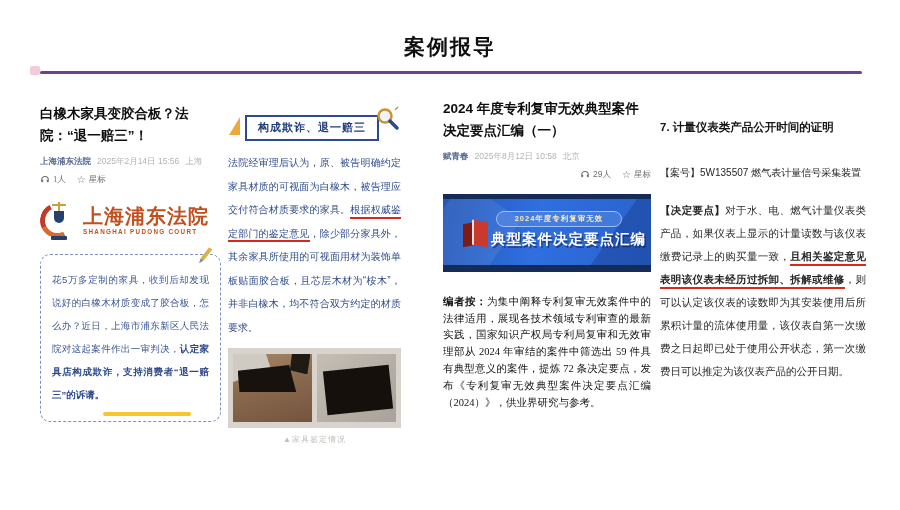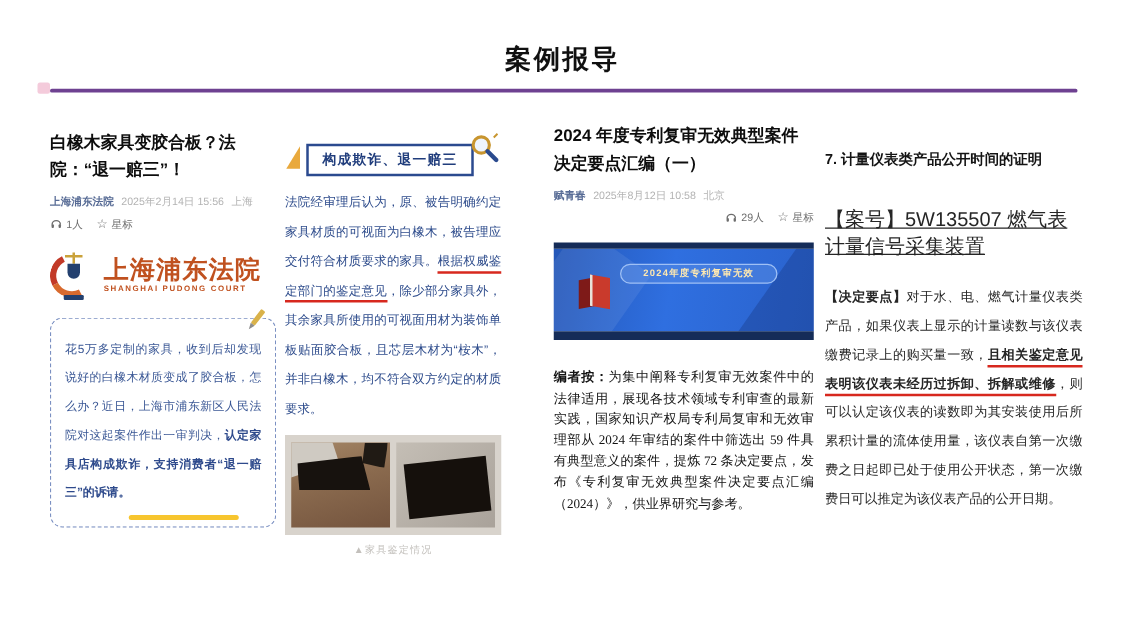--- a/index.html
+++ b/index.html
@@ -17,21 +17,21 @@
   .link{color:#576b95;font-weight:600;}
   .meta-gray{color:#b3b3b3;}
   .meta-row2{display:flex;align-items:center;gap:3px;font-size:8.5px;color:#6d6d6d;}
   .star-glyph{font-size:10px;color:#6d6d6d;margin-left:8px;}
   .art-title{font-size:13.5px;font-weight:700;line-height:1.62;color:#0d0d0d;}
   .red-underline{border-bottom:2.5px solid #d7281e;padding-bottom:1.5px;}
 
   
   .col1{position:absolute;left:40px;top:103px;width:181px;}
   .col1 .meta-row{margin-top:9px;}
-  .col1 .meta-row2{margin-top:6px;}
+  .col1 .meta-row2{margin-top:6px;font-family:Liberation Serif, serif;}
   .logo-row{margin-top:15px;display:flex;align-items:center;gap:5px;}
   .emblem{width:38px;height:40px;position:relative;flex:0 0 auto;}
   .emb-swoosh{position:absolute;left:0;bottom:3px;width:25px;height:25px;border-radius:50%;
               border:5px solid transparent;border-left-color:#c23a28;border-bottom-color:#d86a2e;
               transform:rotate(18deg);}
   .emb-pole{position:absolute;left:18px;top:1px;width:2px;height:9px;background:#caa23a;}
   .emb-arm{position:absolute;left:12px;top:3px;width:14px;height:2px;background:#caa23a;}
   .emb-shield{position:absolute;left:14px;top:10px;width:10px;height:12px;background:#23406f;border-radius:0 0 5px 5px;}
   .emb-base{position:absolute;left:11px;bottom:1px;width:16px;height:4px;background:#23406f;border-radius:1px;}
   .logo-text-cn{font-family:"Liberation Serif","DejaVu Serif",serif;font-size:20px;font-weight:700;
@@ -79,26 +79,26 @@
   .b-logo-back{position:absolute;left:0;top:2px;width:13px;height:23px;background:#7e1a18;transform:skewY(-10deg);}
   .b-logo-front{position:absolute;left:9px;top:0;width:14px;height:25px;background:#c93a2c;transform:skewY(10deg);
                 border-left:2px solid #e8e2d8;}
   .b-tag{position:absolute;left:53px;top:12px;width:124px;height:14px;border:1px solid #9fc0f5;border-radius:8px;
          background:rgba(120,165,240,.30);color:#ffe9b0;font-size:7.5px;font-weight:700;
          display:flex;align-items:center;justify-content:center;letter-spacing:1px;}
   .b-title{position:absolute;left:48px;top:31px;color:#fff;font-size:14.5px;font-weight:800;letter-spacing:1px;
            text-shadow:1.5px 1.5px 0 rgba(10,30,80,.55);white-space:nowrap;}
   .editor-para{margin-top:22px;font-family:"Liberation Serif","DejaVu Serif",serif;font-size:10.5px;
                line-height:16.8px;color:#141414;text-align:justify;}
-  .editor-label{font-weight:700;font-family:Liberation Sans, sans-serif;}
+  .editor-label{font-weight:700;font-family:Liberation Mono, monospace;}
 
   
   .col4{position:absolute;left:660px;top:120px;width:206px;}
   .c7-heading{font-size:11.5px;font-weight:700;color:#141414;}
-  .c7-caseno{margin-top:31px;font-size:16px;color:#262626;text-decoration:underline;}
+  .c7-caseno{margin-top:31px;font-size:10px;color:#262626;}
   .c7-para{margin-top:19px;font-size:10.5px;line-height:23px;color:#262626;text-align:justify;}
   .b{font-weight:700;}
   .c7-underline{font-weight:700;border-bottom:2.5px solid #d7281e;padding-bottom:2px;}
 </style>
 </head>
 <body>
 
 <div class="slide">
 
   <div class="page-title">案例报导</div>
@@ -206,20 +206,21 @@
     </div>
 
     <div class="banner">
       <span class="streak streak1"></span>
         <span class="streak streak2"></span>
       <span class="b-logo">
         <span class="b-logo-back"></span>
           <span class="b-logo-front"></span>
       </span>
       <span class="b-tag">2024年度专利复审无效</span>
+      <span class="b-title">典型案件决定要点汇编</span>
     </div>
 
     <div class="editor-para">
       <span class="editor-label">编者按：</span><span>为集中阐释专利复审无效案件中的法律适用，展现各技术领域专利审查的最新实践，国家知识产权局专利局复审和无效审理部从 2024 年审结的案件中筛选出 59 件具有典型意义的案件，提炼 72 条决定要点，发布《专利复审无效典型案件决定要点汇编（2024）》，供业界研究与参考。</span>
     </div>
   </div>
 
   <div class="col4">
     <div class="c7-heading">7. 计量仪表类产品公开时间的证明</div>
     <div class="c7-caseno">

